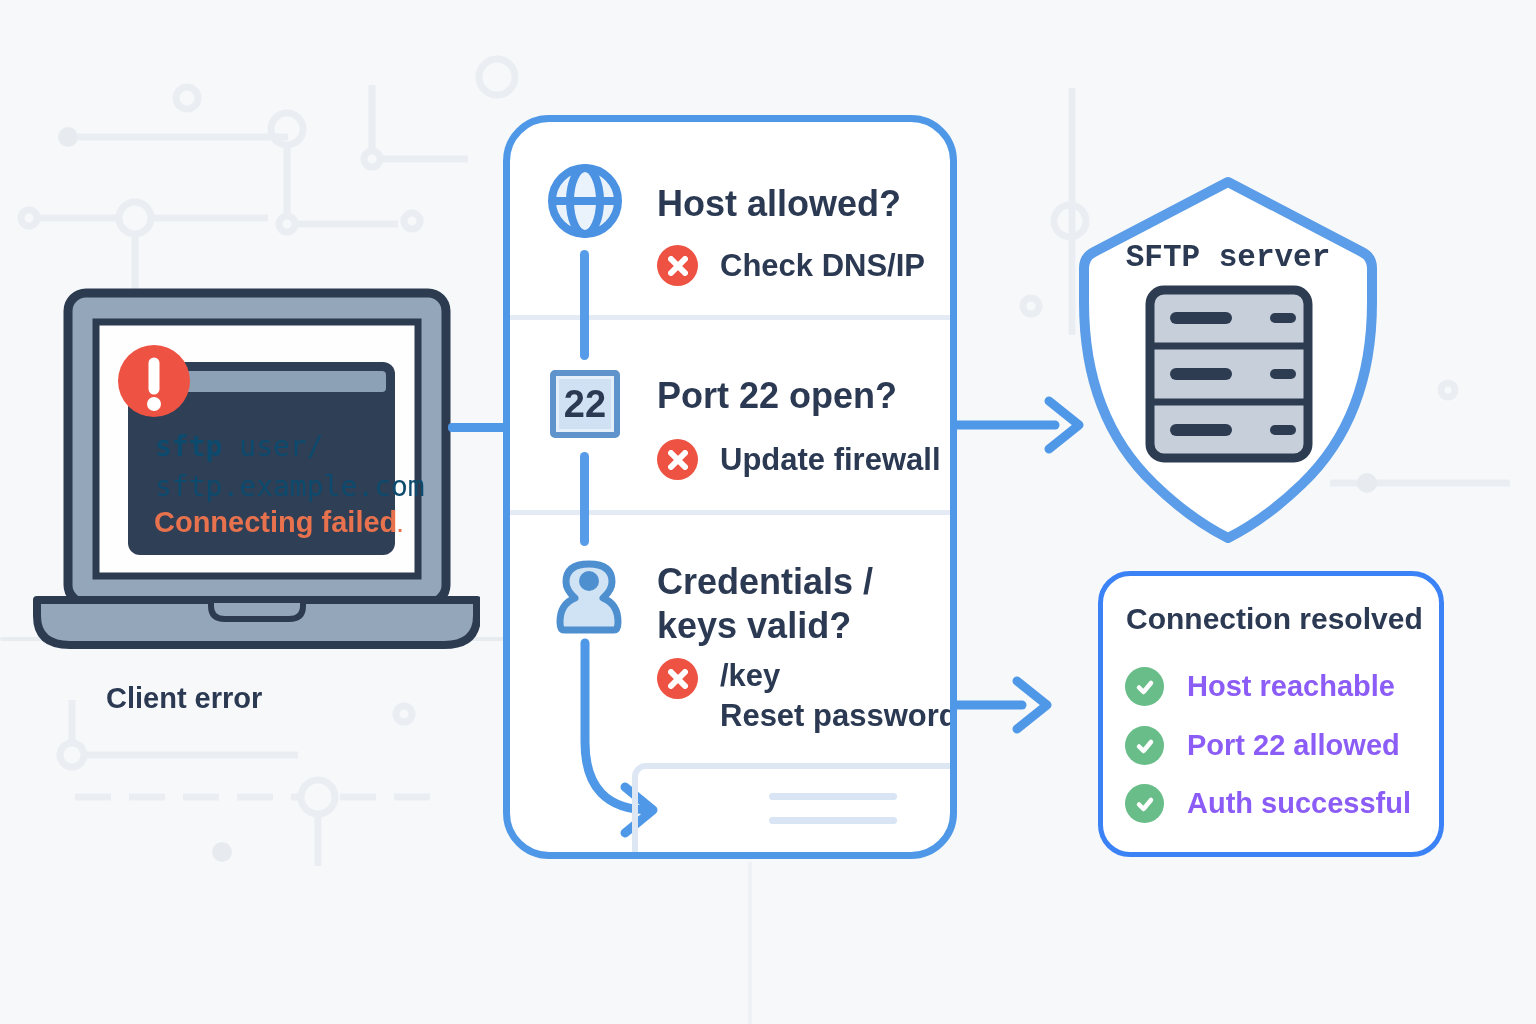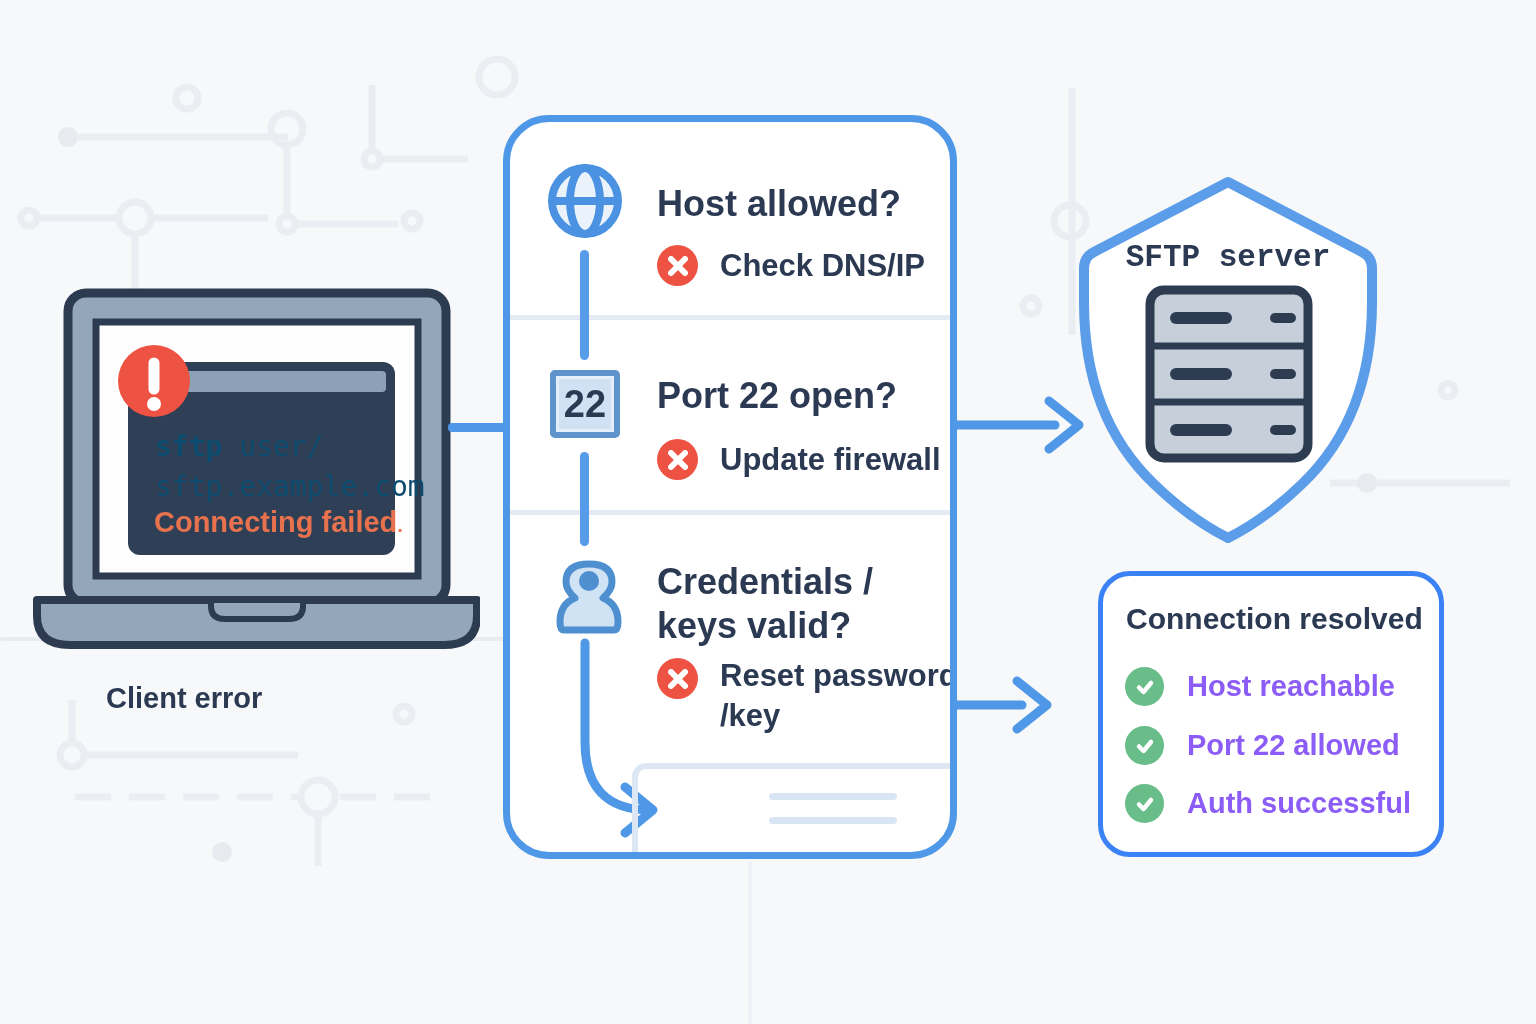--- a/index.html
+++ b/index.html
@@ -181,22 +181,22 @@
   </div>
   <div class="x-badge" style="top:536px;">
     <svg width="20" height="20" viewBox="0 0 20 20">
         <g stroke="#ffffff" stroke-width="6" stroke-linecap="round">
           <line x1="3" y1="3" x2="17" y2="17"></line>
           <line x1="17" y1="3" x2="3" y2="17"></line>
         </g>
       </svg>
   </div>
   <div class="fix-text" style="top:534px;">
+    <div>/key</div>
     <div>Reset password</div>
-    <div>/key</div>
   </div>
 
   <svg class="abs" style="left:55px; top:500px;" width="150" height="220" viewBox="0 0 150 220">
     <g stroke="#4f98e7" stroke-width="9" fill="none" stroke-linecap="round" stroke-linejoin="round">
       <path d="M20,21 V120 Q20,188 85,188"></path>
       <path d="M60,165 L88,188 L60,211"></path>
     </g>
   </svg>
 
   <div class="doc-placeholder"></div>

